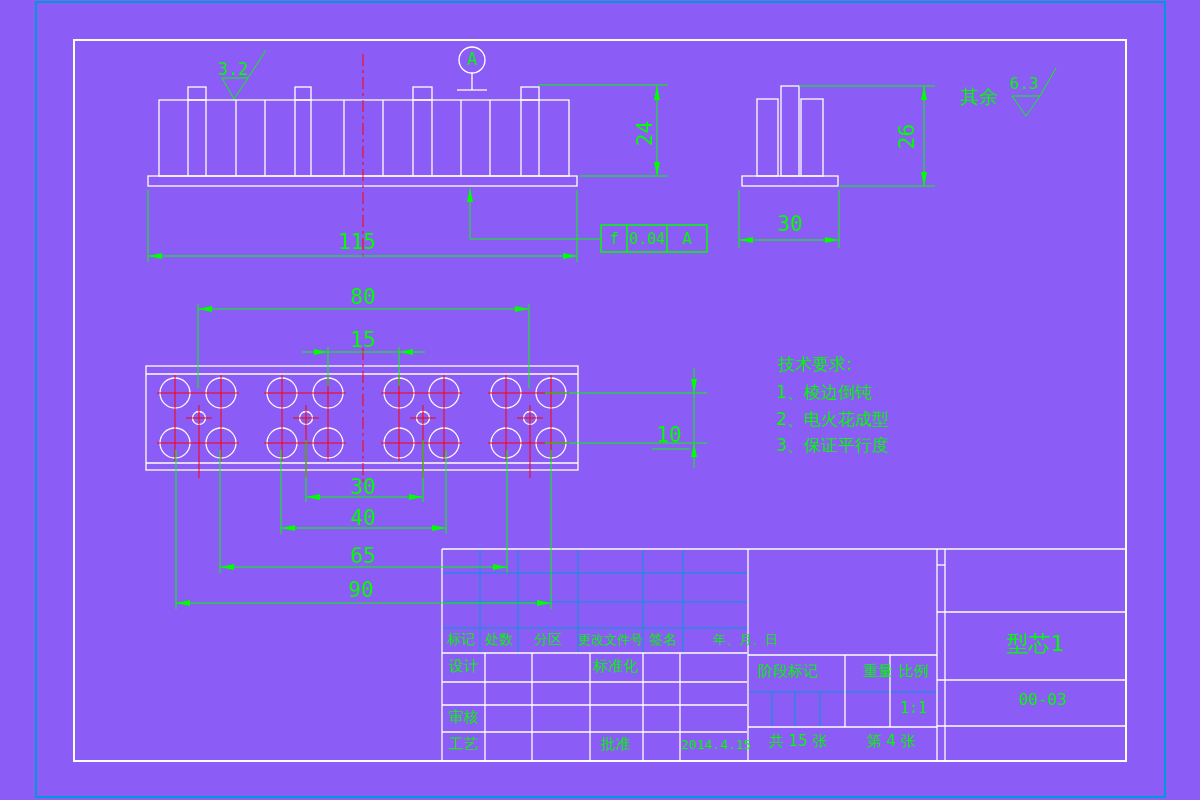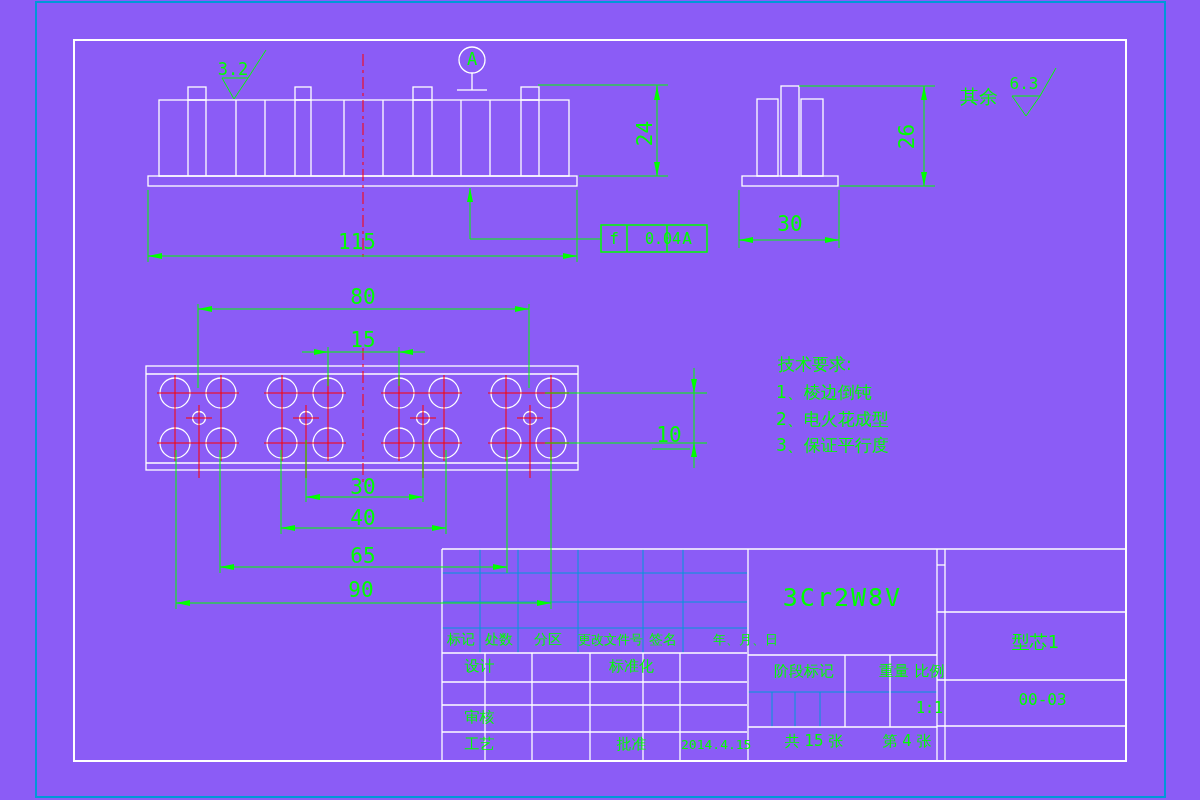--- a/index.html
+++ b/index.html
@@ -5,22 +5,22 @@
   html,body{margin:0;padding:0;background:#000;}
   #stage{position:relative;width:1200px;height:800px;background:#8b5cf6;overflow:hidden;
          font-family:"DejaVu Sans Mono","Liberation Mono",monospace;}
   #linework{position:absolute;left:0;top:0;}
   .lbl{position:absolute;color:#00ff00;white-space:nowrap;line-height:1.1;
        font-family:"DejaVu Sans Mono","Liberation Mono",monospace;}
   .cjk{font-family:"DejaVu Sans","Liberation Sans",sans-serif;}
   .ctr{text-align:center;}
   .rot{transform:rotate(-90deg);transform-origin:center center;}
   .d21{font-size:21px;} .d17{font-size:17px;} .d16{font-size:16px;}
-  .d15{font-size:15px;padding-left:16px;} .d14{font-size:14px;} .d13{font-size:13px;}
-  .d19{font-size:19px;} .d25{font-size:25px;letter-spacing:2px;} .d18{font-size:18px;}
+  .d15{font-size:15px;} .d14{font-size:14px;} .d13{font-size:13px;}
+  .d19{font-size:19px;} .d25{font-size:25px;letter-spacing:2px;} .d18{font-size:22px;}
 </style>
 </head>
 <body>
 
 <div id="stage">
 
   <svg id="linework" width="1200" height="800" viewBox="0 0 1200 800">
 
     <g fill="none">
       <rect x="36" y="2" width="1129" height="795" stroke="#0098d8" stroke-width="2"></rect>
@@ -277,21 +277,20 @@
   <span class="lbl d14 cjk ctr" style="left:643px;top:632px;width:40px;">签名</span>
   <span class="lbl d13 cjk ctr" style="left:683px;top:633px;width:64px;padding-left:30px;">年、月、日</span>
 
   <span class="lbl d15 cjk ctr" style="left:442px;top:658px;width:43px;">设计</span>
   <span class="lbl d15 cjk ctr" style="left:588px;top:658px;width:55px;">标准化</span>
   <span class="lbl d15 cjk ctr" style="left:442px;top:709px;width:43px;">审核</span>
   <span class="lbl d15 cjk ctr" style="left:442px;top:736px;width:43px;">工艺</span>
   <span class="lbl d15 cjk ctr" style="left:588px;top:736px;width:55px;">批准</span>
   <span class="lbl d13 ctr" style="left:681px;top:738px;width:64px;">2014.4.15</span>
 
-  <span class="lbl d25 ctr" style="left:748px;top:584px;width:189px;">3Cr2W8V</span>
   <span class="lbl d15 cjk ctr" style="left:748px;top:663px;width:80px;">阶段标记</span>
   <span class="lbl d15 cjk ctr" style="left:845px;top:663px;width:66px;">重量</span>
   <span class="lbl d15 cjk ctr" style="left:890px;top:663px;width:47px;">比例</span>
   <span class="lbl d15 ctr" style="left:890px;top:700px;width:47px;">1:1</span>
   <span class="lbl d15 cjk ctr" style="left:748px;top:733px;width:100px;">共 15 张</span>
   <span class="lbl d15 cjk ctr" style="left:845px;top:733px;width:92px;">第 4 张</span>
 
   <span class="lbl d18 cjk ctr" style="left:945px;top:632px;width:181px;">型芯1</span>
   <span class="lbl d16 ctr" style="left:945px;top:691px;width:195px;">00-03</span>
 

